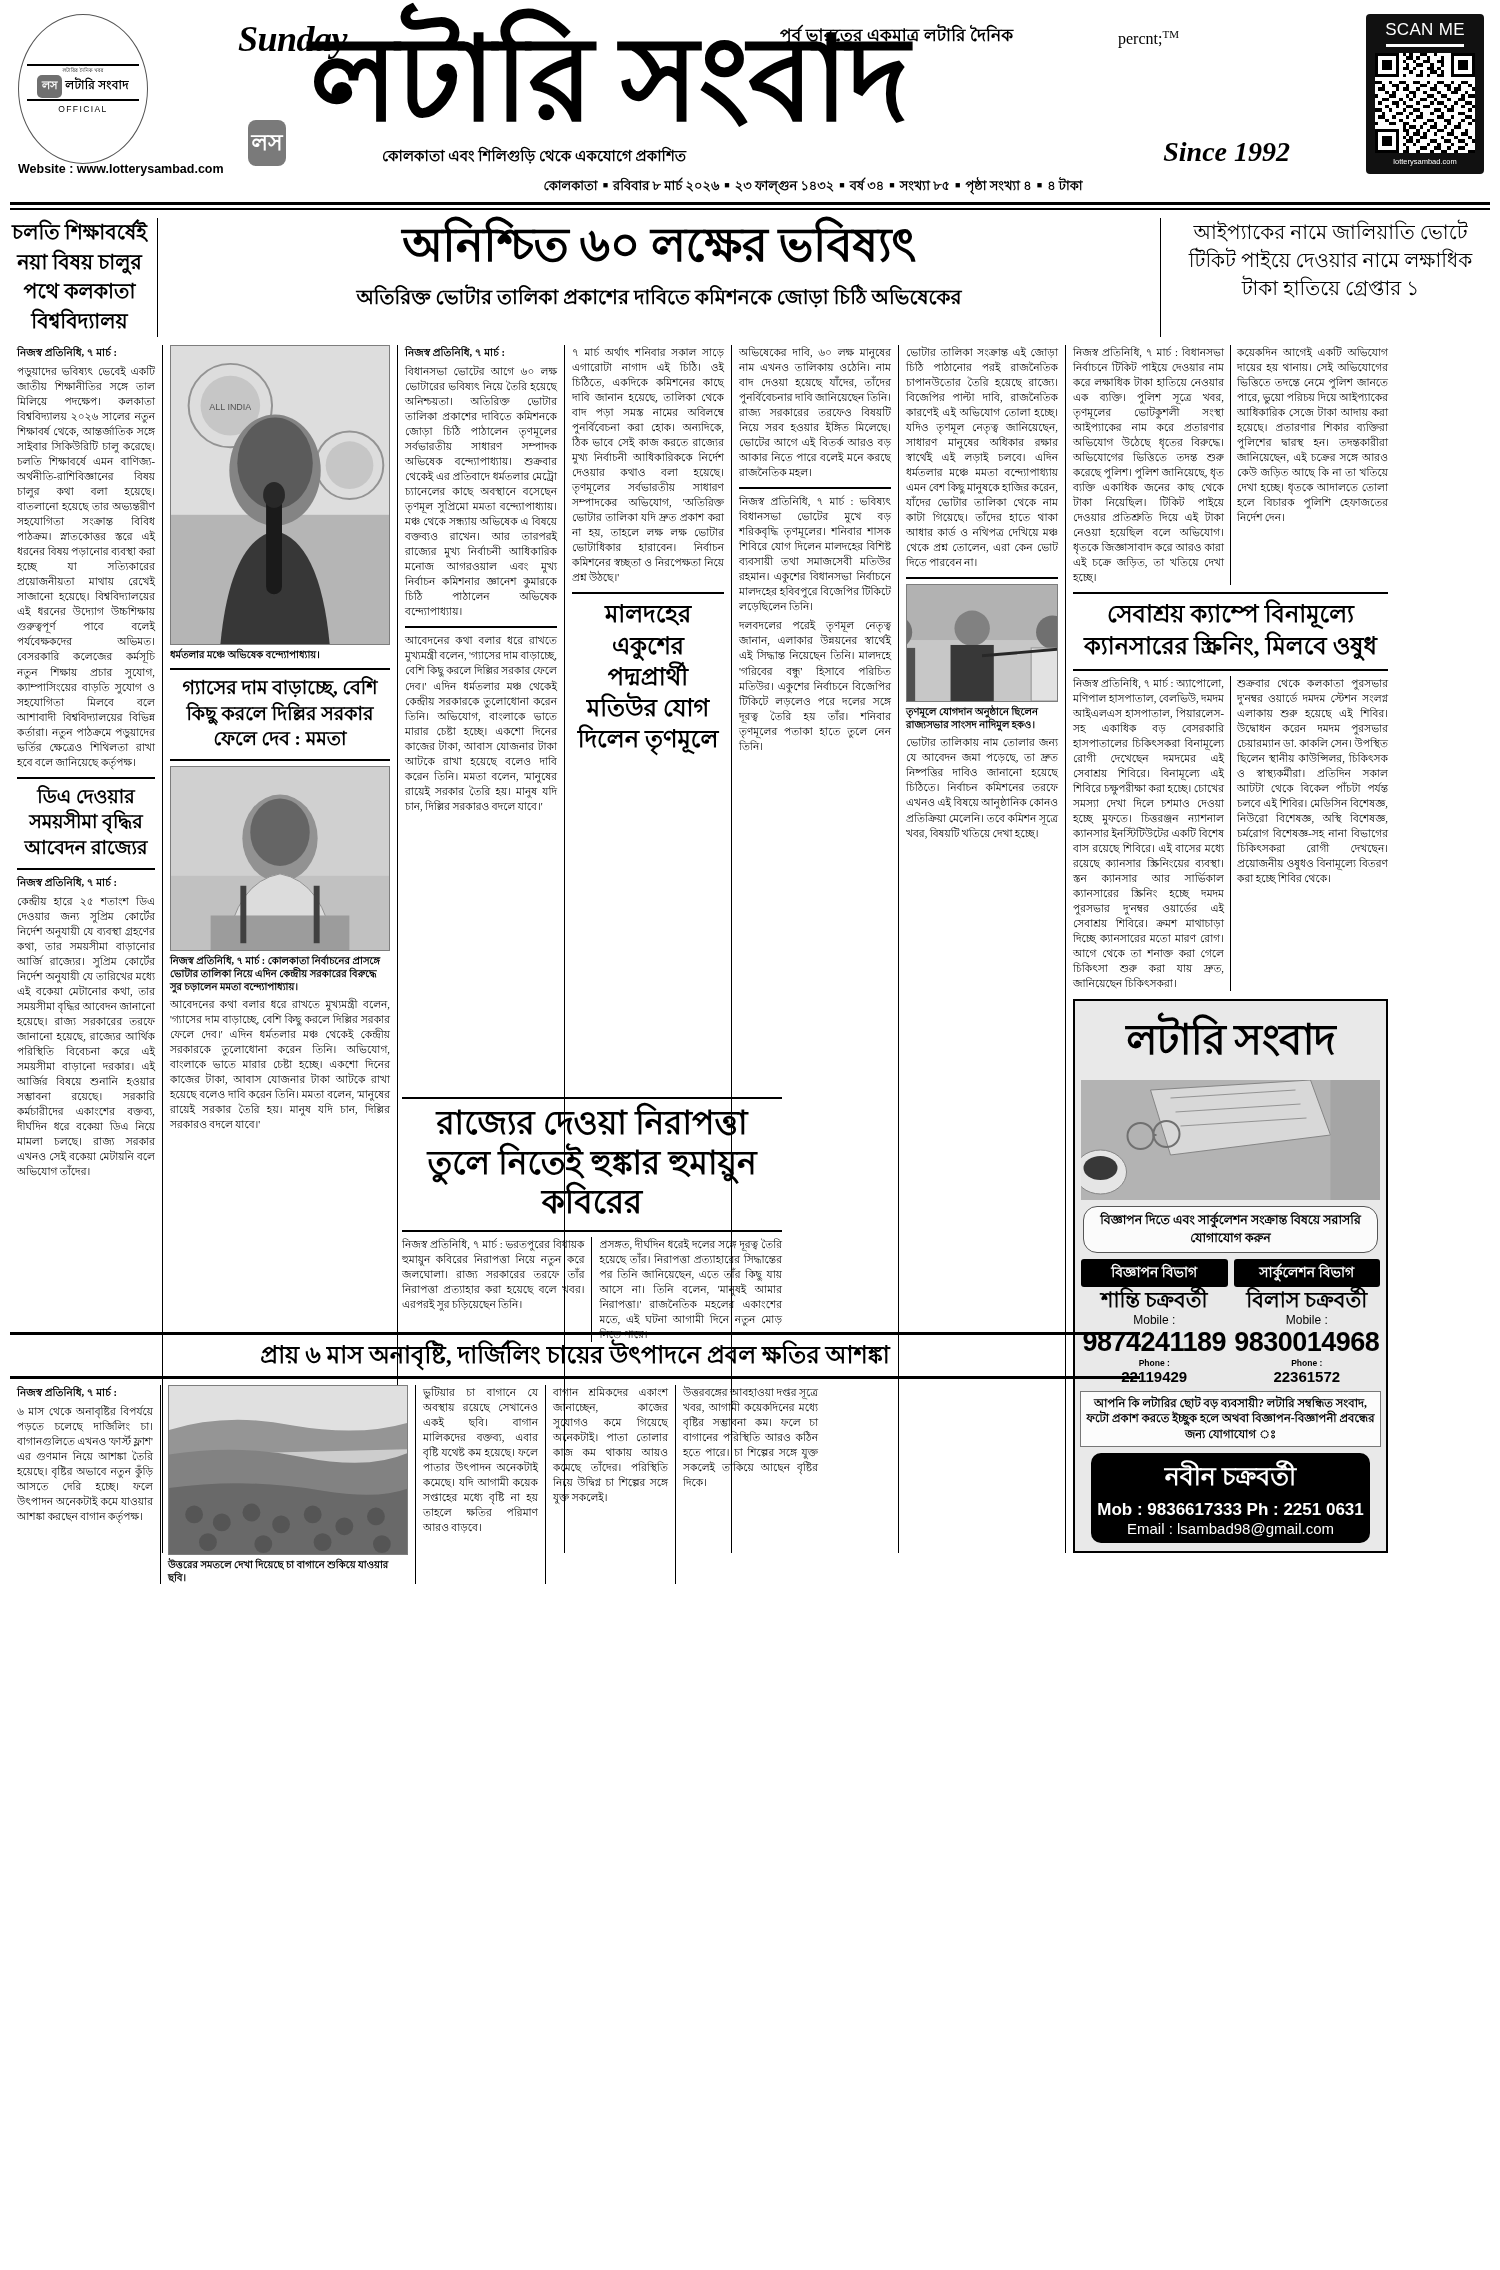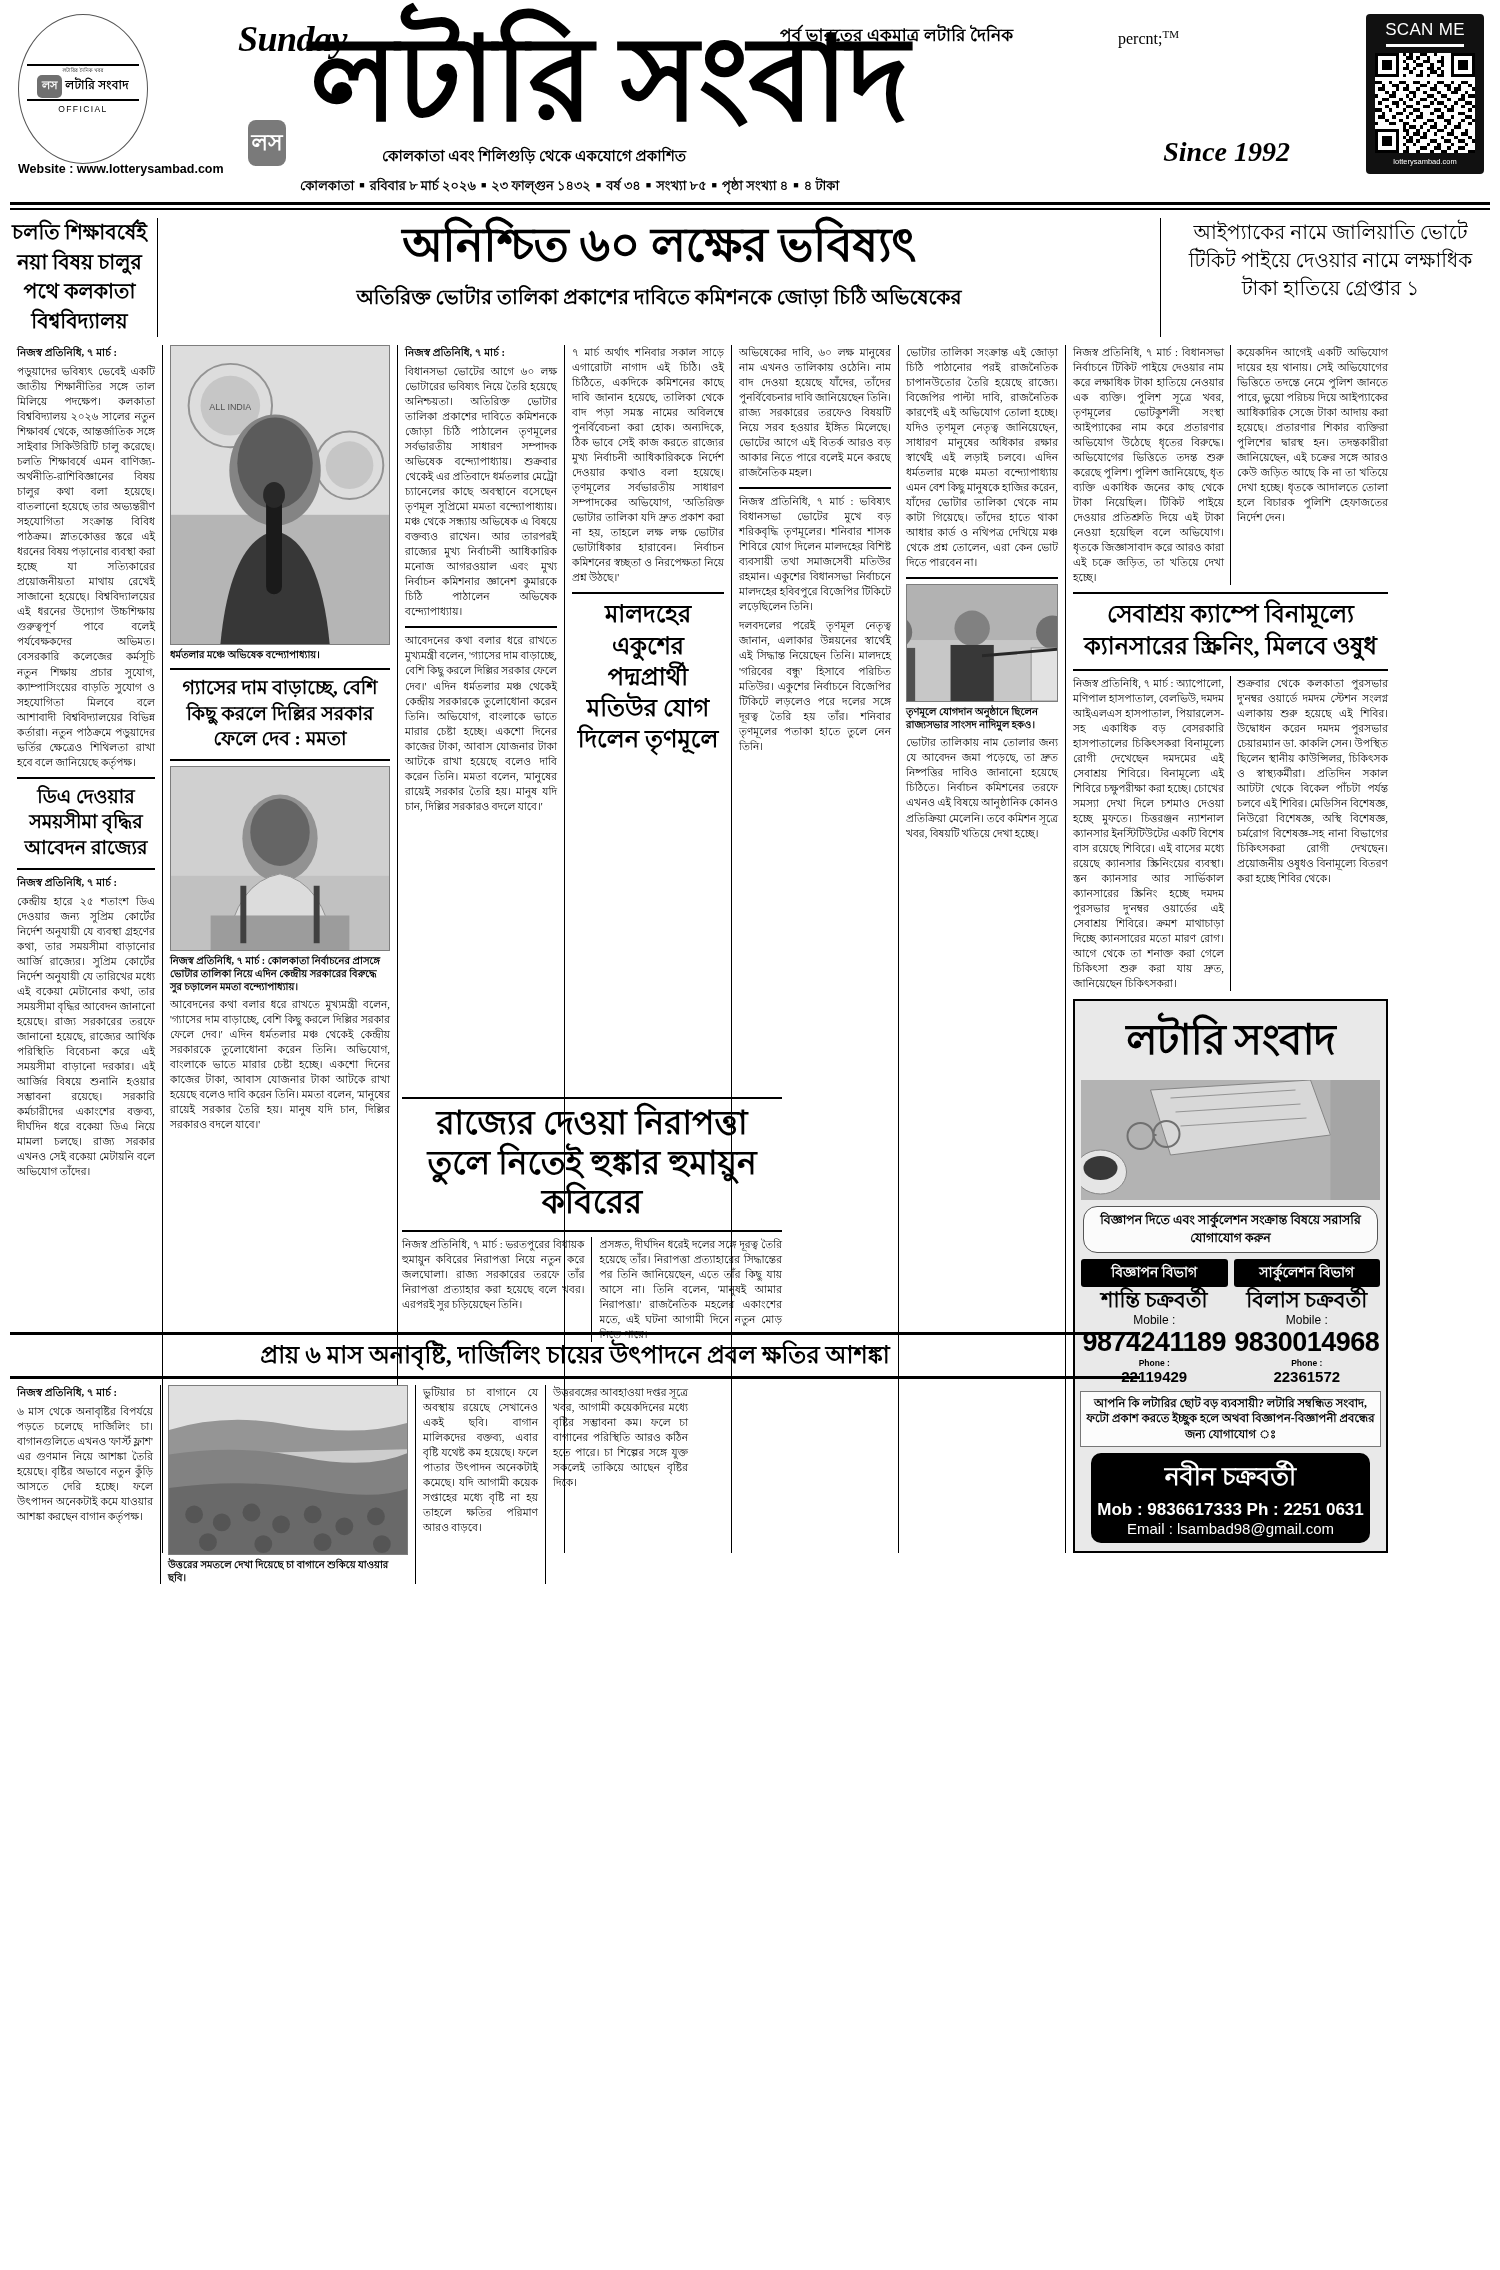--- a/index.html
+++ b/index.html
@@ -64,21 +64,21 @@
     width:38px; height:46px; border-radius:8px; background:#7a7a7a;
     color:#fff; font-size:22px; font-weight:bold;
     display:flex; align-items:center; justify-content:center;
   }
   .website-line {
     position:absolute; left:8px; top:162px;
     font-size:12.5px; font-weight:bold; font-family:"Liberation Sans",sans-serif;
   }
   .dateline {
     position:absolute; left:290px; top:176px; right:164px;
-    font-size:13px; font-weight:bold; white-space:nowrap;font-family:Liberation Serif, serif;
+    font-size:13px; font-weight:bold; text-align:center; white-space:nowrap;font-family:Liberation Serif, serif;
   }
   .dateline .sep { margin:0 5px; font-size:9px; vertical-align:2px; }
 
   
   .qr-box {
     position:absolute; right:6px; top:14px;
     width:118px; height:160px; background:#111; border-radius:4px;
     padding:6px 8px; text-align:center;
   }
   .qr-scan { color:#fff; font-size:17px; font-family:"Liberation Sans",sans-serif; letter-spacing:.3px; }
@@ -666,19 +666,22 @@
                 <circle cx="220" cy="160" r="9"></circle>
             </g>
             <rect x="0" y="0" width="250" height="170" fill="#000" opacity="0.05"></rect>
           </svg>
         </div>
         <div class="capt">উত্তরের সমতলে দেখা দিয়েছে চা বাগানে শুকিয়ে যাওয়ার ছবি।</div>
       </div>
       <div class="col" style="width:130px">
         <div class="bodytext">ভুটিয়ার চা বাগানে যে অবস্থায় রয়েছে সেখানেও একই ছবি। বাগান মালিকদের বক্তব্য, এবার বৃষ্টি যথেষ্ট কম হয়েছে। ফলে পাতার উৎপাদন অনেকটাই কমেছে। যদি আগামী কয়েক সপ্তাহের মধ্যে বৃষ্টি না হয় তাহলে ক্ষতির পরিমাণ আরও বাড়বে।</div>
       </div>
+      <div class="col" style="width:130px;border-left:1px solid #000">
+        <div class="bodytext">বাগান শ্রমিকদের একাংশ জানাচ্ছেন, কাজের সুযোগও কমে গিয়েছে অনেকটাই। পাতা তোলার কাজ কম থাকায় আয়ও কমেছে তাঁদের। পরিস্থিতি নিয়ে উদ্বিগ্ন চা শিল্পের সঙ্গে যুক্ত সকলেই।</div>
+      </div>
       <div class="col" style="width:150px;border-left:1px solid #000">
         <div class="bodytext">উত্তরবঙ্গের আবহাওয়া দপ্তর সূত্রে খবর, আগামী কয়েকদিনের মধ্যে বৃষ্টির সম্ভাবনা কম। ফলে চা বাগানের পরিস্থিতি আরও কঠিন হতে পারে। চা শিল্পের সঙ্গে যুক্ত সকলেই তাকিয়ে আছেন বৃষ্টির দিকে।</div>
       </div>
     </div>
   </div>
 
 </div>
 
 </body></html>

